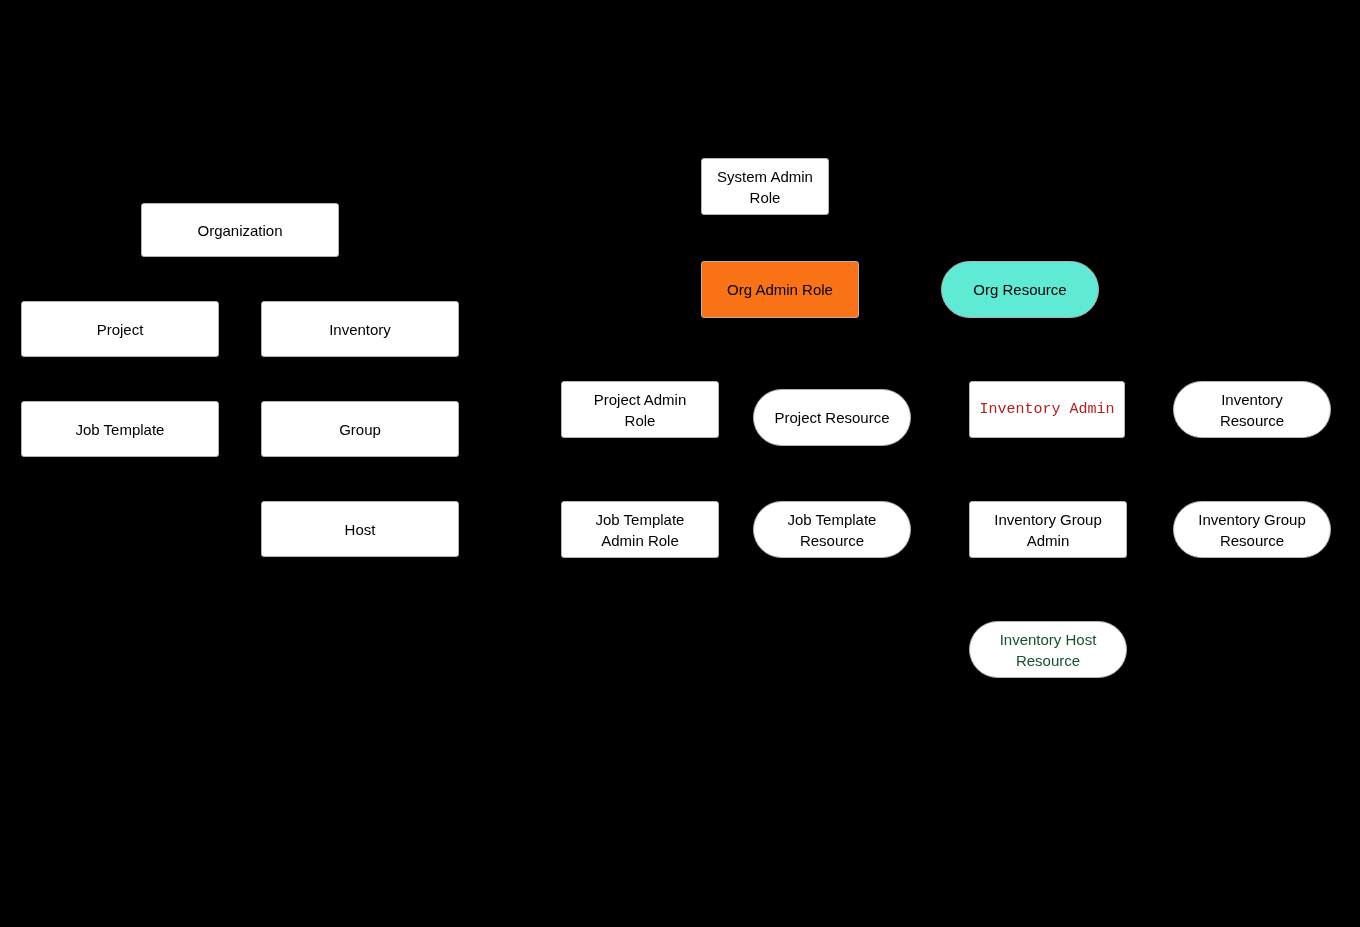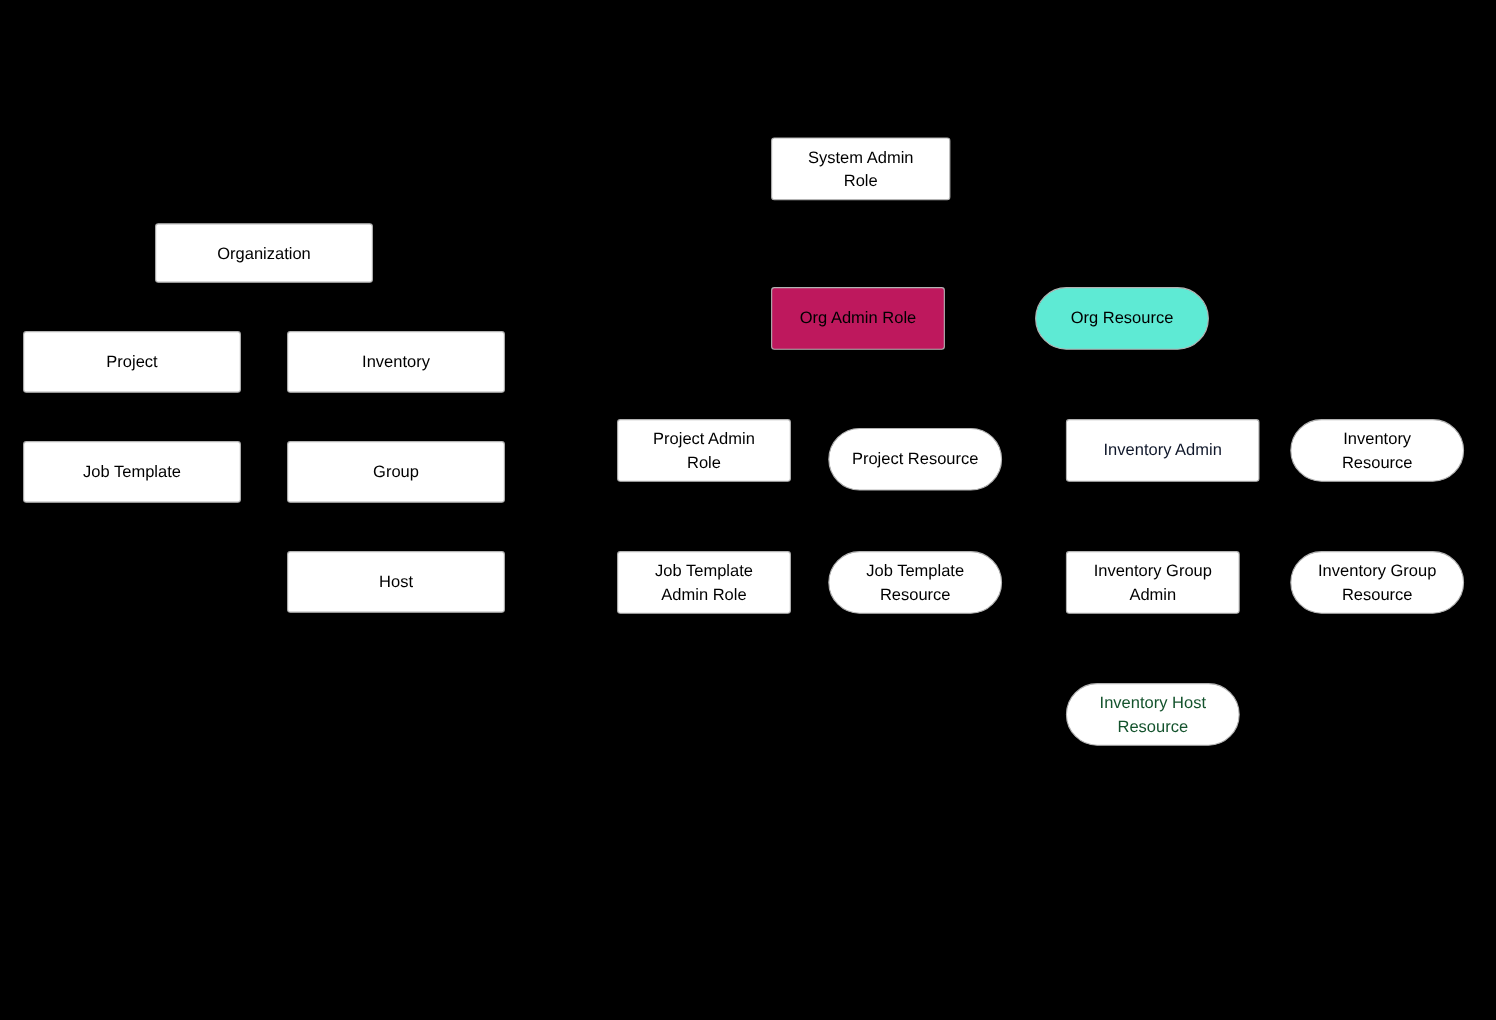--- a/index.html
+++ b/index.html
@@ -40,28 +40,28 @@
 </head>
 <body>
 
 <div class="canvas" id="canvas" style="background: rgb(0, 0, 0);">
     <div class="node rect" style="left: 141px; top: 203px; width: 198px; height: 54px; background: rgb(255, 255, 255); color: rgb(0, 0, 0); border-color: rgb(179, 179, 179);">Organization</div>
     <div class="node rect" style="left: 21px; top: 301px; width: 198px; height: 56px; background: rgb(255, 255, 255); color: rgb(0, 0, 0); border-color: rgb(179, 179, 179);">Project</div>
     <div class="node rect" style="left: 261px; top: 301px; width: 198px; height: 56px; background: rgb(255, 255, 255); color: rgb(0, 0, 0); border-color: rgb(179, 179, 179);">Inventory</div>
     <div class="node rect" style="left: 21px; top: 401px; width: 198px; height: 56px; background: rgb(255, 255, 255); color: rgb(0, 0, 0); border-color: rgb(179, 179, 179);">Job Template</div>
     <div class="node rect" style="left: 261px; top: 401px; width: 198px; height: 56px; background: rgb(255, 255, 255); color: rgb(0, 0, 0); border-color: rgb(179, 179, 179);">Group</div>
     <div class="node rect" style="left: 261px; top: 501px; width: 198px; height: 56px; background: rgb(255, 255, 255); color: rgb(0, 0, 0); border-color: rgb(179, 179, 179);">Host</div>
-    <div class="node rect" style="left: 701px; top: 125px; width: 163px; height: 57px; background: rgb(255, 255, 255); color: rgb(0, 0, 0); border-color: rgb(179, 179, 179);">System Admin
+    <div class="node rect" style="left: 701px; top: 158px; width: 128px; height: 57px; background: rgb(255, 255, 255); color: rgb(0, 0, 0); border-color: rgb(179, 179, 179);">System Admin
 Role</div>
-    <div class="node rect" style="left: 701px; top: 261px; width: 158px; height: 57px; background: #be185d; color: rgb(0, 0, 0); border-color: rgb(179, 179, 179);">Org Admin Role</div>
+    <div class="node rect" style="left: 701px; top: 261px; width: 158px; height: 57px; background: #f97316; color: rgb(0, 0, 0); border-color: rgb(179, 179, 179);">Org Admin Role</div>
     <div class="node pill" style="left: 941px; top: 261px; width: 158px; height: 57px; background: #5eead4; color: rgb(0, 0, 0); border-color: rgb(179, 179, 179);">Org Resource</div>
     <div class="node rect" style="left: 561px; top: 381px; width: 158px; height: 57px; background: rgb(255, 255, 255); color: #000000; border-color: rgb(179, 179, 179);">Project Admin
 Role</div>
     <div class="node pill" style="left: 753px; top: 389px; width: 158px; height: 57px; background: rgb(255, 255, 255); color: rgb(0, 0, 0); border-color: rgb(179, 179, 179);">Project Resource</div>
-    <div class="node rect" style="left: 969px; top: 381px; width: 176px; height: 57px; background: rgb(255, 255, 255); color: #0f172a; border-color: rgb(179, 179, 179);">Inventory Admin</div>
+    <div class="node rect" style="left: 969px; top: 381px; width: 156px; height: 57px; background: rgb(255, 255, 255); color: #b91c1c; border-color: rgb(179, 179, 179); font-family: Liberation Mono, monospace;">Inventory Admin</div>
     <div class="node pill" style="left: 1173px; top: 381px; width: 158px; height: 57px; background: rgb(255, 255, 255); color: rgb(0, 0, 0); border-color: rgb(179, 179, 179);">Inventory
 Resource</div>
     <div class="node rect" style="left: 561px; top: 501px; width: 158px; height: 57px; background: rgb(255, 255, 255); color: rgb(0, 0, 0); border-color: rgb(179, 179, 179);">Job Template
 Admin Role</div>
     <div class="node pill" style="left: 753px; top: 501px; width: 158px; height: 57px; background: rgb(255, 255, 255); color: rgb(0, 0, 0); border-color: rgb(179, 179, 179);">Job Template
 Resource</div>
     <div class="node rect" style="left: 969px; top: 501px; width: 158px; height: 57px; background: rgb(255, 255, 255); color: rgb(0, 0, 0); border-color: rgb(179, 179, 179);">Inventory Group
 Admin</div>
     <div class="node pill" style="left: 1173px; top: 501px; width: 158px; height: 57px; background: rgb(255, 255, 255); color: rgb(0, 0, 0); border-color: rgb(179, 179, 179);">Inventory Group
 Resource</div>

